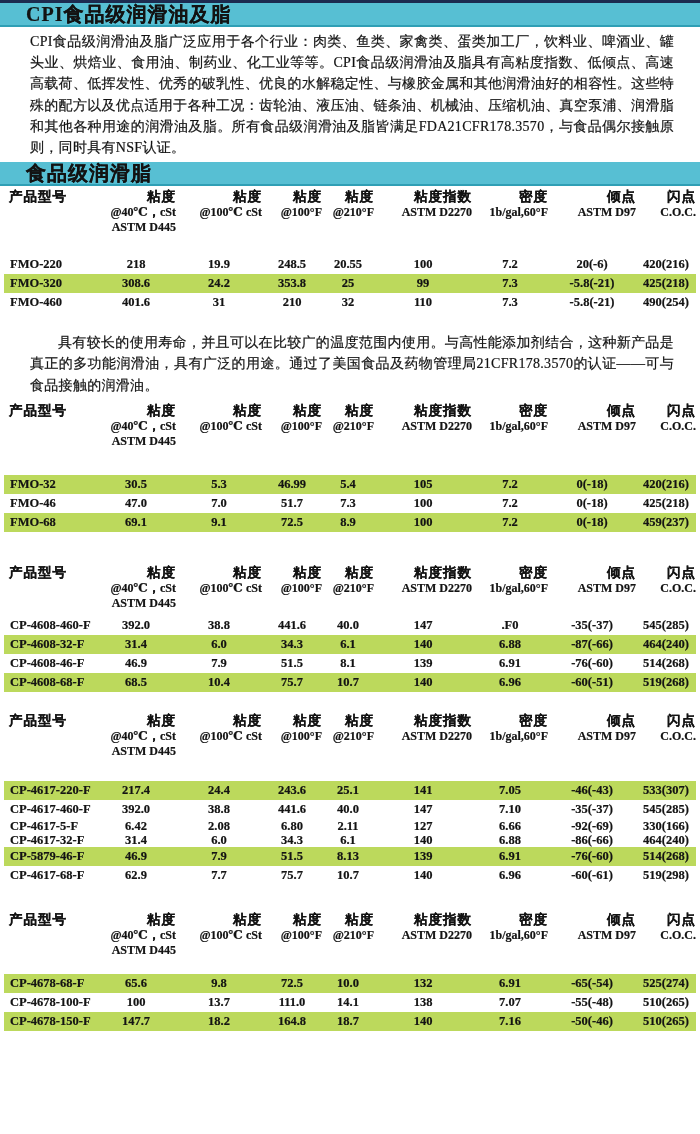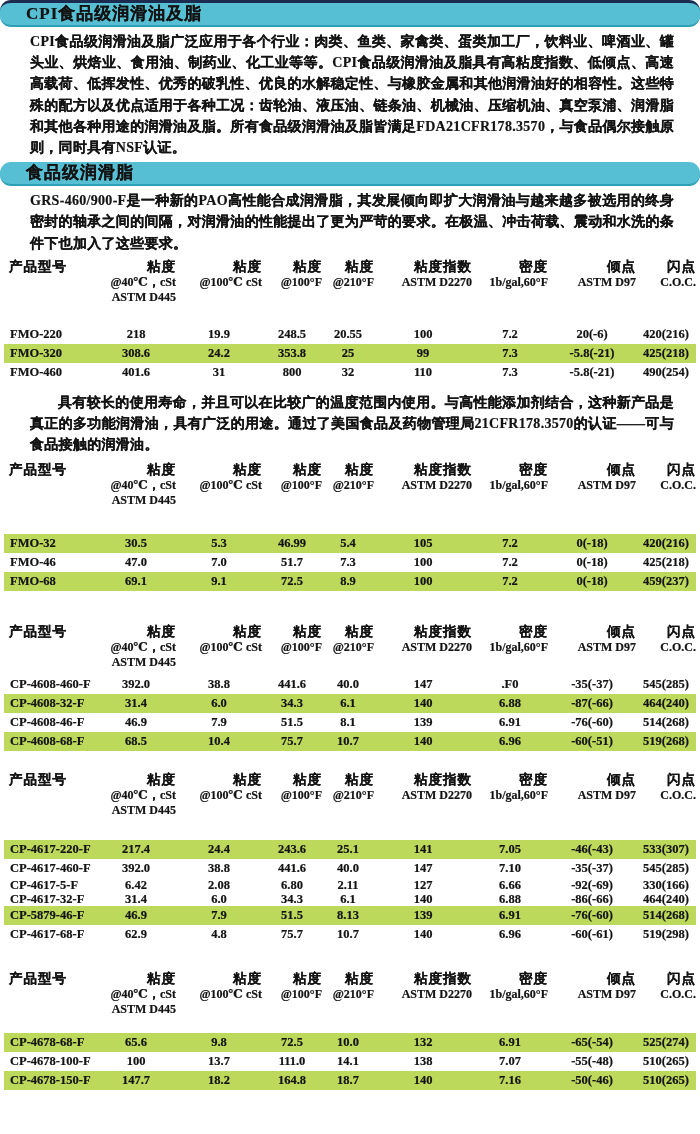--- a/index.html
+++ b/index.html
@@ -6,33 +6,32 @@
   body {
     width:700px; min-height:1134px;
     font-family:"Liberation Serif","DejaVu Serif",serif;
     color:#131313;
     -webkit-text-stroke:0.2px;
   }
   .section-bar {
     background: var(--bar-color,#57bfd3);
     height:22px; line-height:22px;
     padding-left:26px;
-    font-size:17px; font-weight:bold; letter-spacing:1px;
+    font-size:20px; font-weight:bold; letter-spacing:1px;
     border-bottom:2px solid #2f9fb5;
-    border-radius:11px;
   }
   .bar-first { border-top:3px solid #1c2b50; }
   .para {
-    font-weight:bold; font-size:14px; line-height:21.2px;
+    font-weight:normal; font-size:14px; line-height:21.2px;
     text-align:justify;
     margin:4px 26px 4px 30px;
     letter-spacing:0.3px;
   }
   .indent { text-indent:2em; }
-  #para3 { margin-top:10px; }
+  #para3 { margin-top:20px; }
   .table-slot { }
   #table-0 { margin-top:2px; }
   #table-1 { margin-top:6px; }
   #table-2 { margin-top:32px; }
   #table-3 { margin-top:20px; }
   #table-4 { margin-top:26px; }
   table.spec {
     border-collapse:collapse; table-layout:fixed;
     width:692px; margin:0 4px;
   }
@@ -59,21 +58,20 @@
   <div class="section-bar bar-first">
     <span>CPI食品级润滑油及脂</span>
   </div>
 
   <p class="para">CPI食品级润滑油及脂广泛应用于各个行业：肉类、鱼类、家禽类、蛋类加工厂，饮料业、啤酒业、罐头业、烘焙业、食用油、制药业、化工业等等。CPI食品级润滑油及脂具有高粘度指数、低倾点、高速高载荷、低挥发性、优秀的破乳性、优良的水解稳定性、与橡胶金属和其他润滑油好的相容性。这些特殊的配方以及优点适用于各种工况：齿轮油、液压油、链条油、机械油、压缩机油、真空泵浦、润滑脂和其他各种用途的润滑油及脂。所有食品级润滑油及脂皆满足FDA21CFR178.3570，与食品偶尔接触原则，同时具有NSF认证。</p>
 
   <div class="section-bar">
     <span>食品级润滑脂</span>
   </div>
 
-  <p class="para">GRS-460/900-F是一种新的PAO高性能合成润滑脂，其发展倾向即扩大润滑油与越来越多被选用的终身密封的轴承之间的间隔，对润滑油的性能提出了更为严苛的要求。在极温、冲击荷载、震动和水洗的条件下也加入了这些要求。</p>
 
   <div id="table-0" class="table-slot">
       <table class="spec">
         <colgroup>
           <col style="width: 92px;">
           <col style="width: 80px;">
           <col style="width: 86px;">
           <col style="width: 60px;">
           <col style="width: 52px;">
           <col style="width: 98px;">
@@ -144,21 +142,21 @@
             <td>25</td>
             <td>99</td>
             <td>7.3</td>
             <td>-5.8(-21)</td>
             <td>425(218)</td>
           </tr>
           <tr>
             <td class="model">FMO-460</td>
             <td>401.6</td>
             <td>31</td>
-            <td>800</td>
+            <td>210</td>
             <td>32</td>
             <td>110</td>
             <td>7.3</td>
             <td>-5.8(-21)</td>
             <td>490(254)</td>
           </tr>
         </tbody>
       </table>
     </div>
 
@@ -469,21 +467,21 @@
             <td>51.5</td>
             <td>8.13</td>
             <td>139</td>
             <td>6.91</td>
             <td>-76(-60)</td>
             <td>514(268)</td>
           </tr>
           <tr>
             <td class="model">CP-4617-68-F</td>
             <td>62.9</td>
-            <td>4.8</td>
+            <td>7.7</td>
             <td>75.7</td>
             <td>10.7</td>
             <td>140</td>
             <td>6.96</td>
             <td>-60(-61)</td>
             <td>519(298)</td>
           </tr>
         </tbody>
       </table>
     </div>

